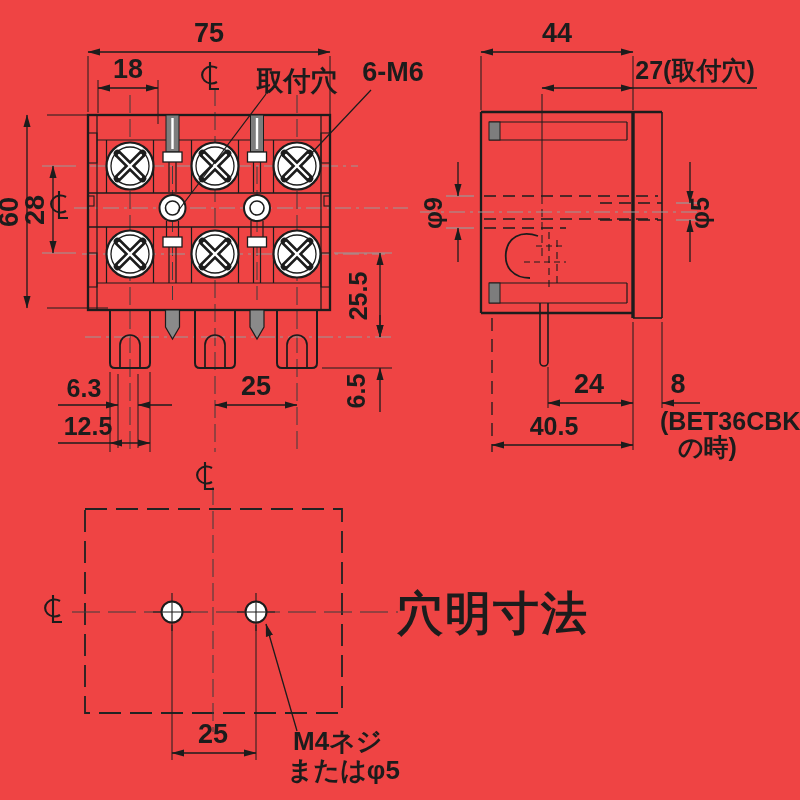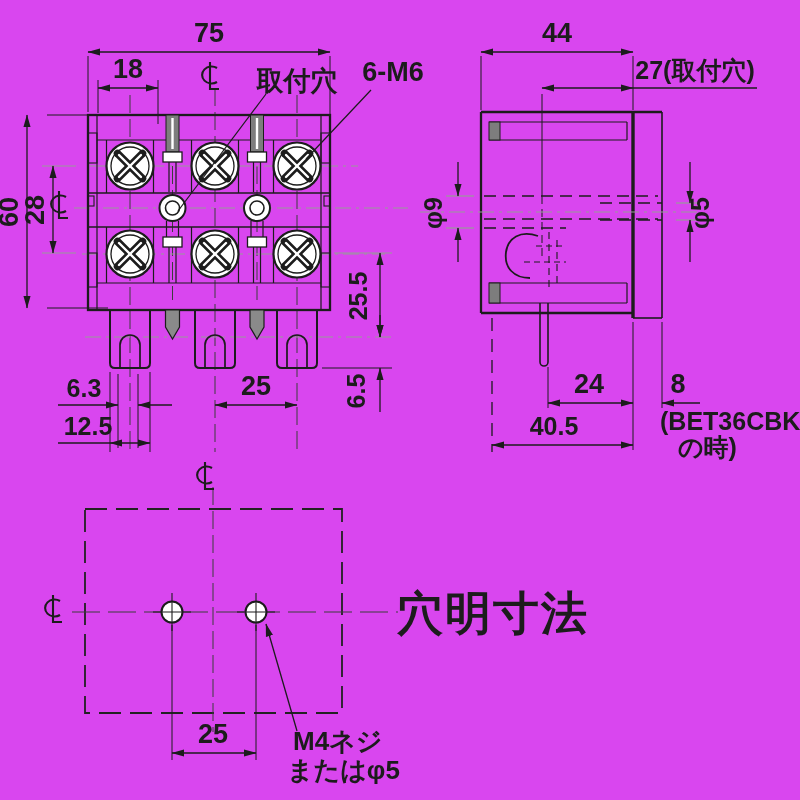--- a/index.html
+++ b/index.html
@@ -1,16 +1,16 @@
 <!DOCTYPE html>
 <html><head>
 <meta charset="utf-8">
 <style>
   html,body{margin:0;padding:0;background:#fff;}
-  .stage{position:relative;width:800px;height:800px;background:#d946ef;overflow:hidden;
+  .stage{position:relative;width:800px;height:800px;background:#ef4444;overflow:hidden;
          font-family:"Liberation Sans","DejaVu Sans",sans-serif;}
   svg{position:absolute;left:0;top:0;}
   text{fill:#1c1c1c;font-family:"Liberation Sans","DejaVu Sans",sans-serif;font-weight:600;}
   .ln{stroke:#1c1c1c;fill:none;}
   .thick{stroke-width:2.3;}
   .thin{stroke-width:1.2;}
   .ext{stroke:#1c1c1c;stroke-width:1;fill:none;}
   .gext{stroke:#9a9a9a;stroke-width:1.2;fill:none;}
   .dim{stroke:#1c1c1c;stroke-width:1.3;fill:none;}
   .cl-v{stroke:#3d3d3d;stroke-width:1;stroke-dasharray:18 6;fill:none;}

